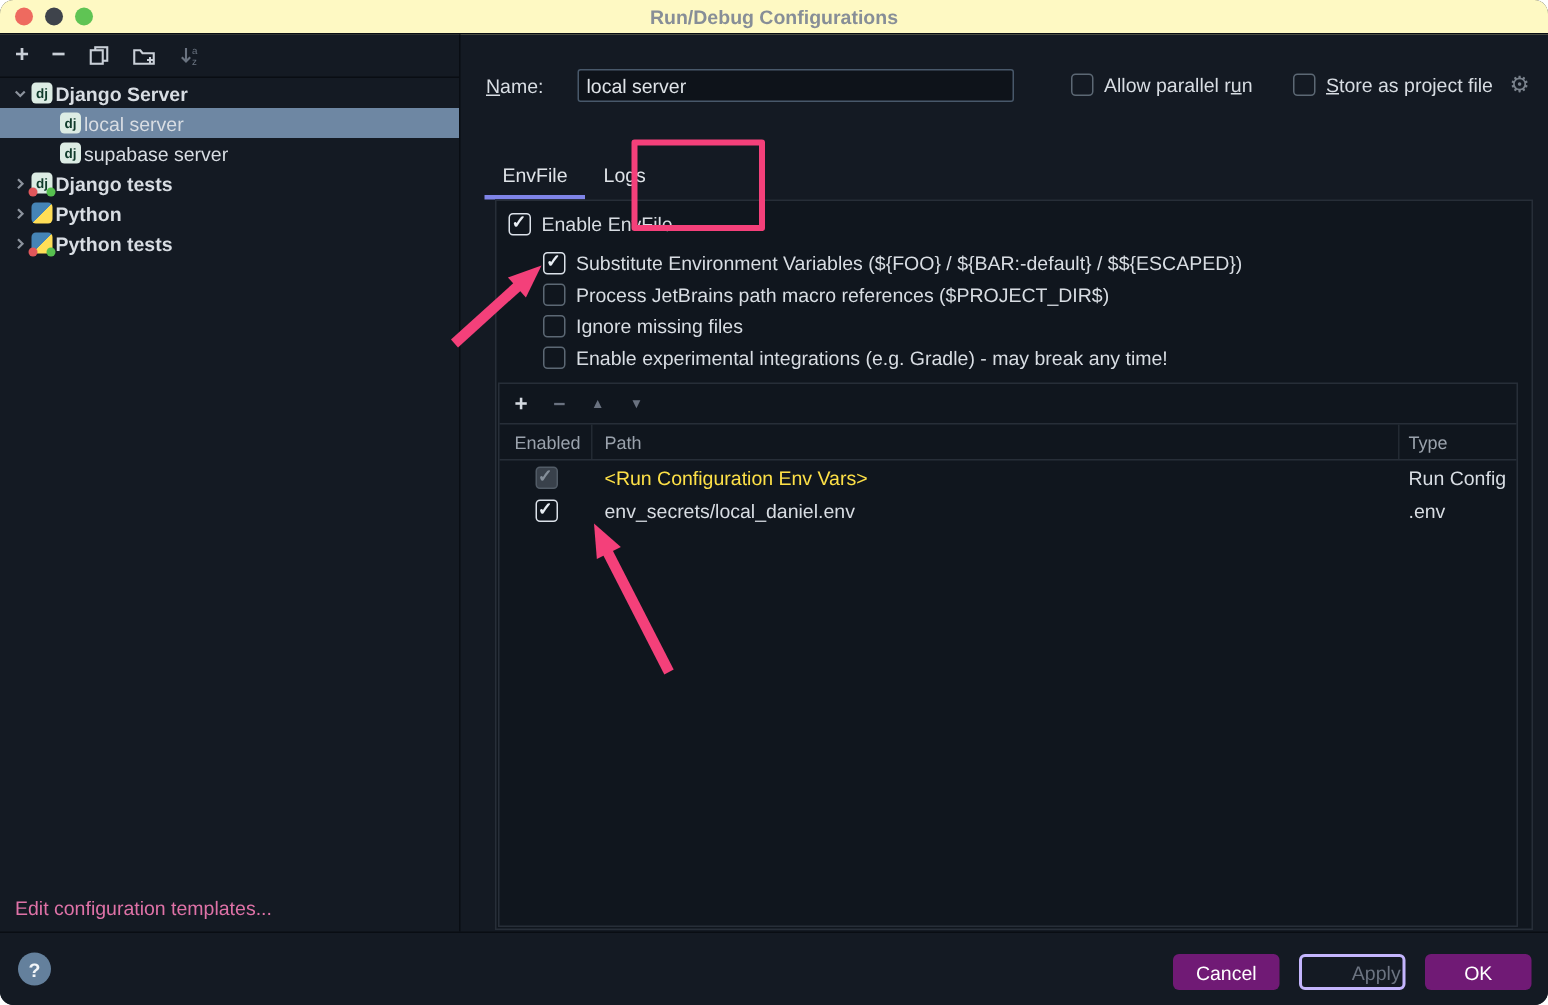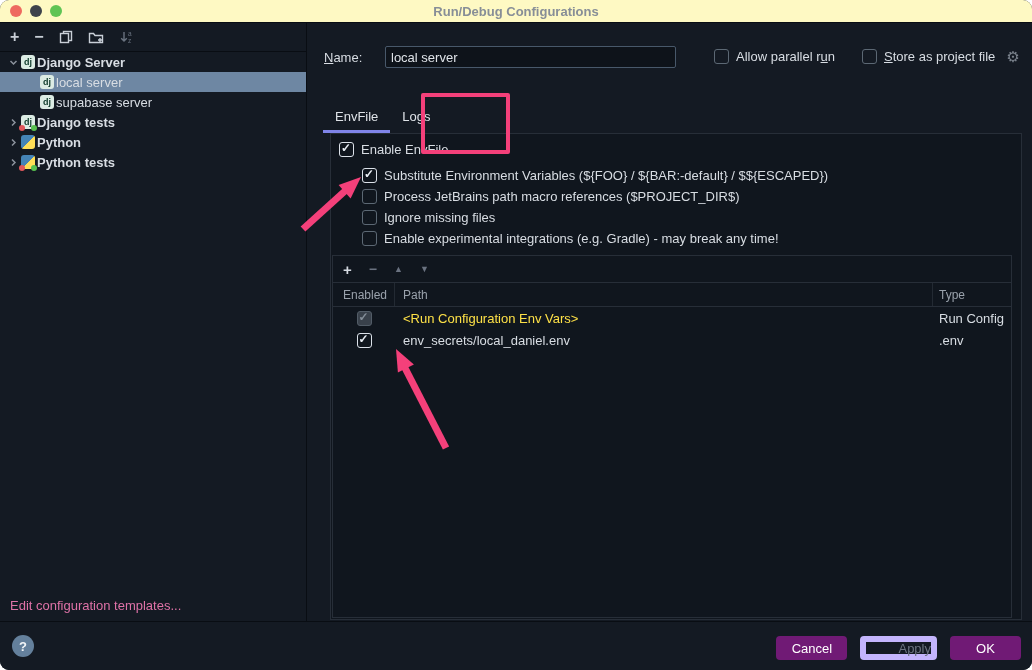--- a/index.html
+++ b/index.html
@@ -96,21 +96,21 @@
   
   .bottombar{position:absolute;left:0;right:0;bottom:0;height:48px;background:#141a23;
              border-top:1px solid #090d13;}
   .help{position:absolute;left:12px;top:13px;width:22px;height:22px;border-radius:50%;
         background:#64809c;color:#f2f5f8;display:flex;align-items:center;justify-content:center;
         font-weight:bold;font-size:13px;cursor:pointer;}
   .btns{position:absolute;right:11px;top:14px;display:flex;gap:13px;}
   .btn{min-width:71px;height:24px;border-radius:4px;display:flex;align-items:center;
        justify-content:center;font-size:13px;box-sizing:border-box;cursor:pointer;}
   .btn.primary{background:#701a75;color:#ffffff;}
-  .btn.disabled{border:6px solid #c4b5fd;color:#6b7380;background:transparent;cursor:default;padding-left:32px;}
+  .btn.disabled{border:2px solid #c4b5fd;color:#6b7380;background:transparent;cursor:default;padding-left:32px;}
 
   
   .anno-rect{position:absolute;left:421px;top:93px;width:81px;height:53px;
              border:4px solid #f4407a;border-radius:2px;pointer-events:none;z-index:50;}
   .anno-arrows{position:absolute;inset:0;pointer-events:none;z-index:50;}
 
   svg{display:block;}
 </style>
 </head>
 <body>

